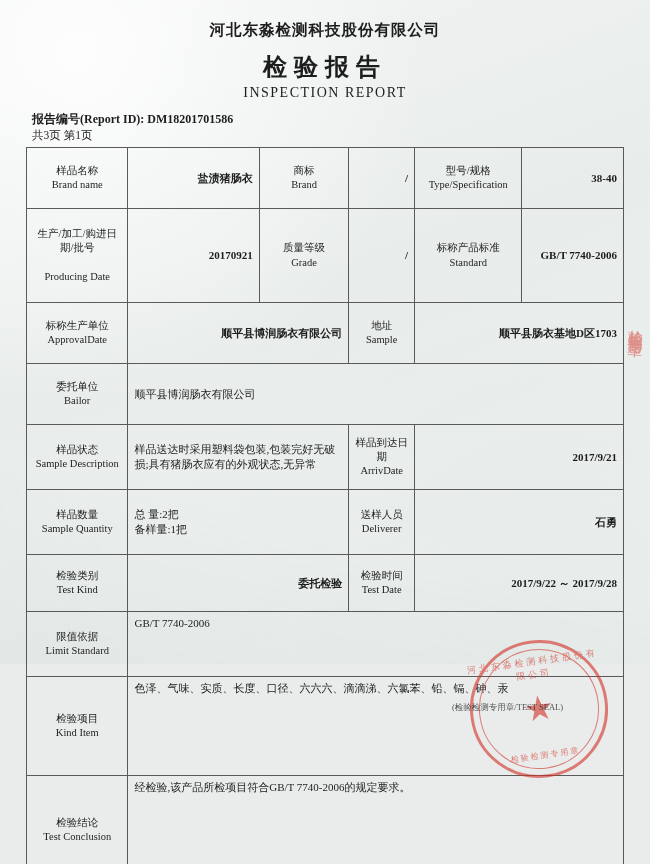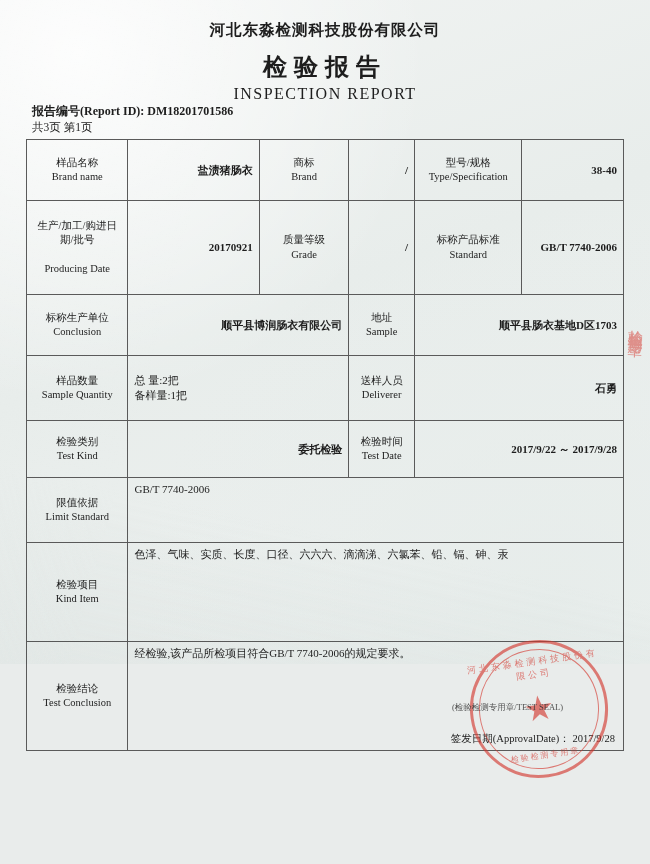--- a/index.html
+++ b/index.html
@@ -45,22 +45,23 @@
     margin-top: 10px;
     margin-bottom: 10px;
   }
   .doc-title-cn {
     font-size: 24px;
     font-weight: bold;
     letter-spacing: 7px;
     margin-bottom: 2px;
   }
   .doc-title-en {
-    font-size: 16px;
+    font-size: 14px;
     letter-spacing: 1.5px;
+    margin-bottom: 10px;
   }
   .idline {
     display: flex;
     justify-content: space-between;
     align-items: flex-start;
     font-size: 11.5px;
     padding: 0 6px 4px 6px;
     flex-direction: column;
   }
   .idline .rid {
@@ -228,31 +229,50 @@
         <td class="lbl">
           <span class="cn">标称产品标准</span>
           <span class="en">Standard</span>
         </td>
         <td class="val ctr">GB/T 7740-2006</td>
       </tr>
 
       <tr>
         <td class="lbl tall-lbl">
           <span class="cn">标称生产单位</span>
-          <span class="en">Conclusion</span>
+          <span class="en">ApprovalDate</span>
         </td>
         <td class="val ctr" colspan="2">顺平县博润肠衣有限公司</td>
         <td class="lbl">
           <span class="cn">地址</span>
           <span class="en">Sample</span>
         </td>
         <td class="val ctr" colspan="2">顺平县肠衣基地D区1703</td>
       </tr>
 
-
+      <tr>
+        <td class="lbl tall-lbl">
+          <span class="cn">委托单位</span>
+          <span class="en">Bailor</span>
+        </td>
+        <td class="val left" colspan="5">顺平县博润肠衣有限公司</td>
+      </tr>
+
+      <tr>
+        <td class="lbl" style="height:56px">
+          <span class="cn">样品状态</span>
+          <span class="en">Sample Description</span>
+        </td>
+        <td class="val left" colspan="2">样品送达时采用塑料袋包装,包装完好无破损;具有猪肠衣应有的外观状态,无异常</td>
+        <td class="lbl">
+          <span class="cn">样品到达日期</span>
+          <span class="en">ArrivDate</span>
+        </td>
+        <td class="val ctr" colspan="2">2017/9/21</td>
+      </tr>
 
       <tr>
         <td class="lbl" style="height:56px">
           <span class="cn">样品数量</span>
           <span class="en">Sample Quantity</span>
         </td>
         <td class="val left nowrapbox" colspan="2">总  量:2把
 备样量:1把</td>
         <td class="lbl">
           <span class="cn">送样人员</span>

